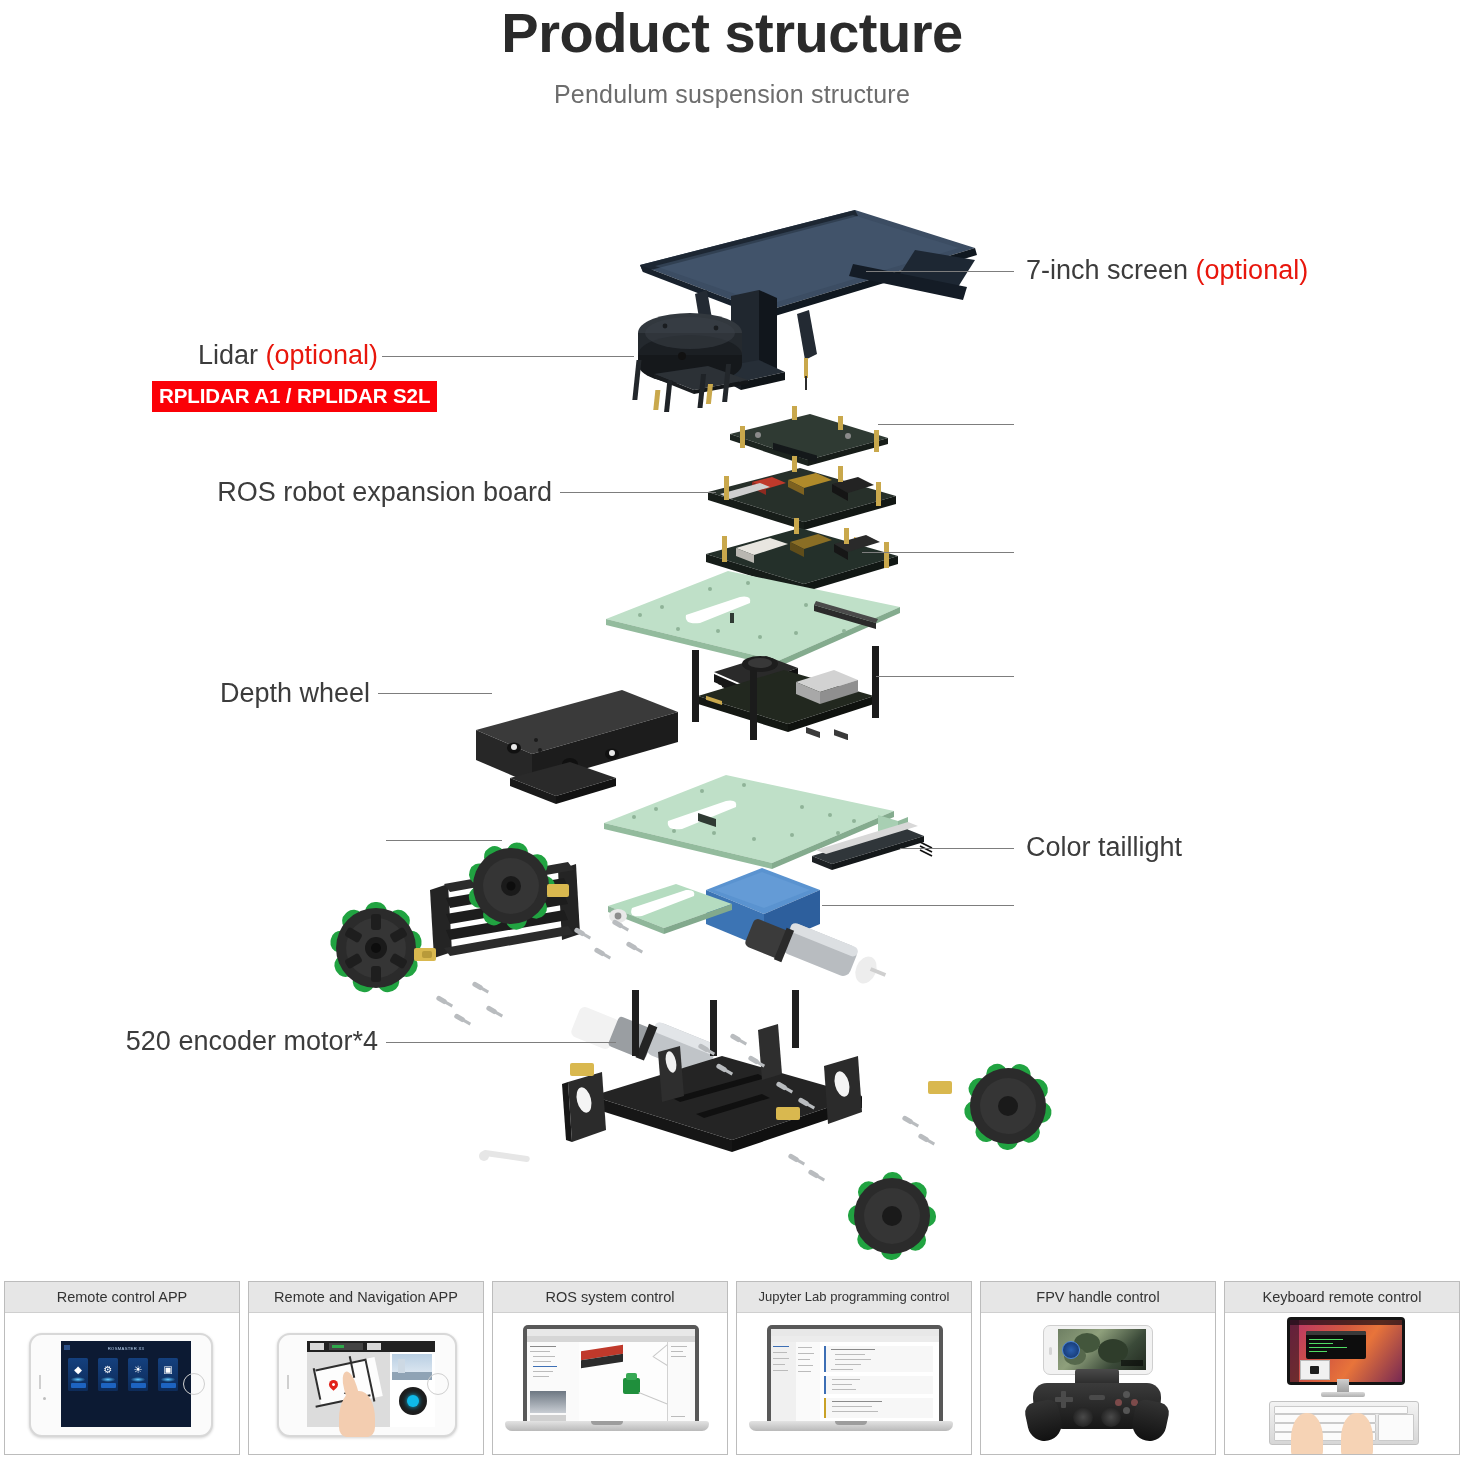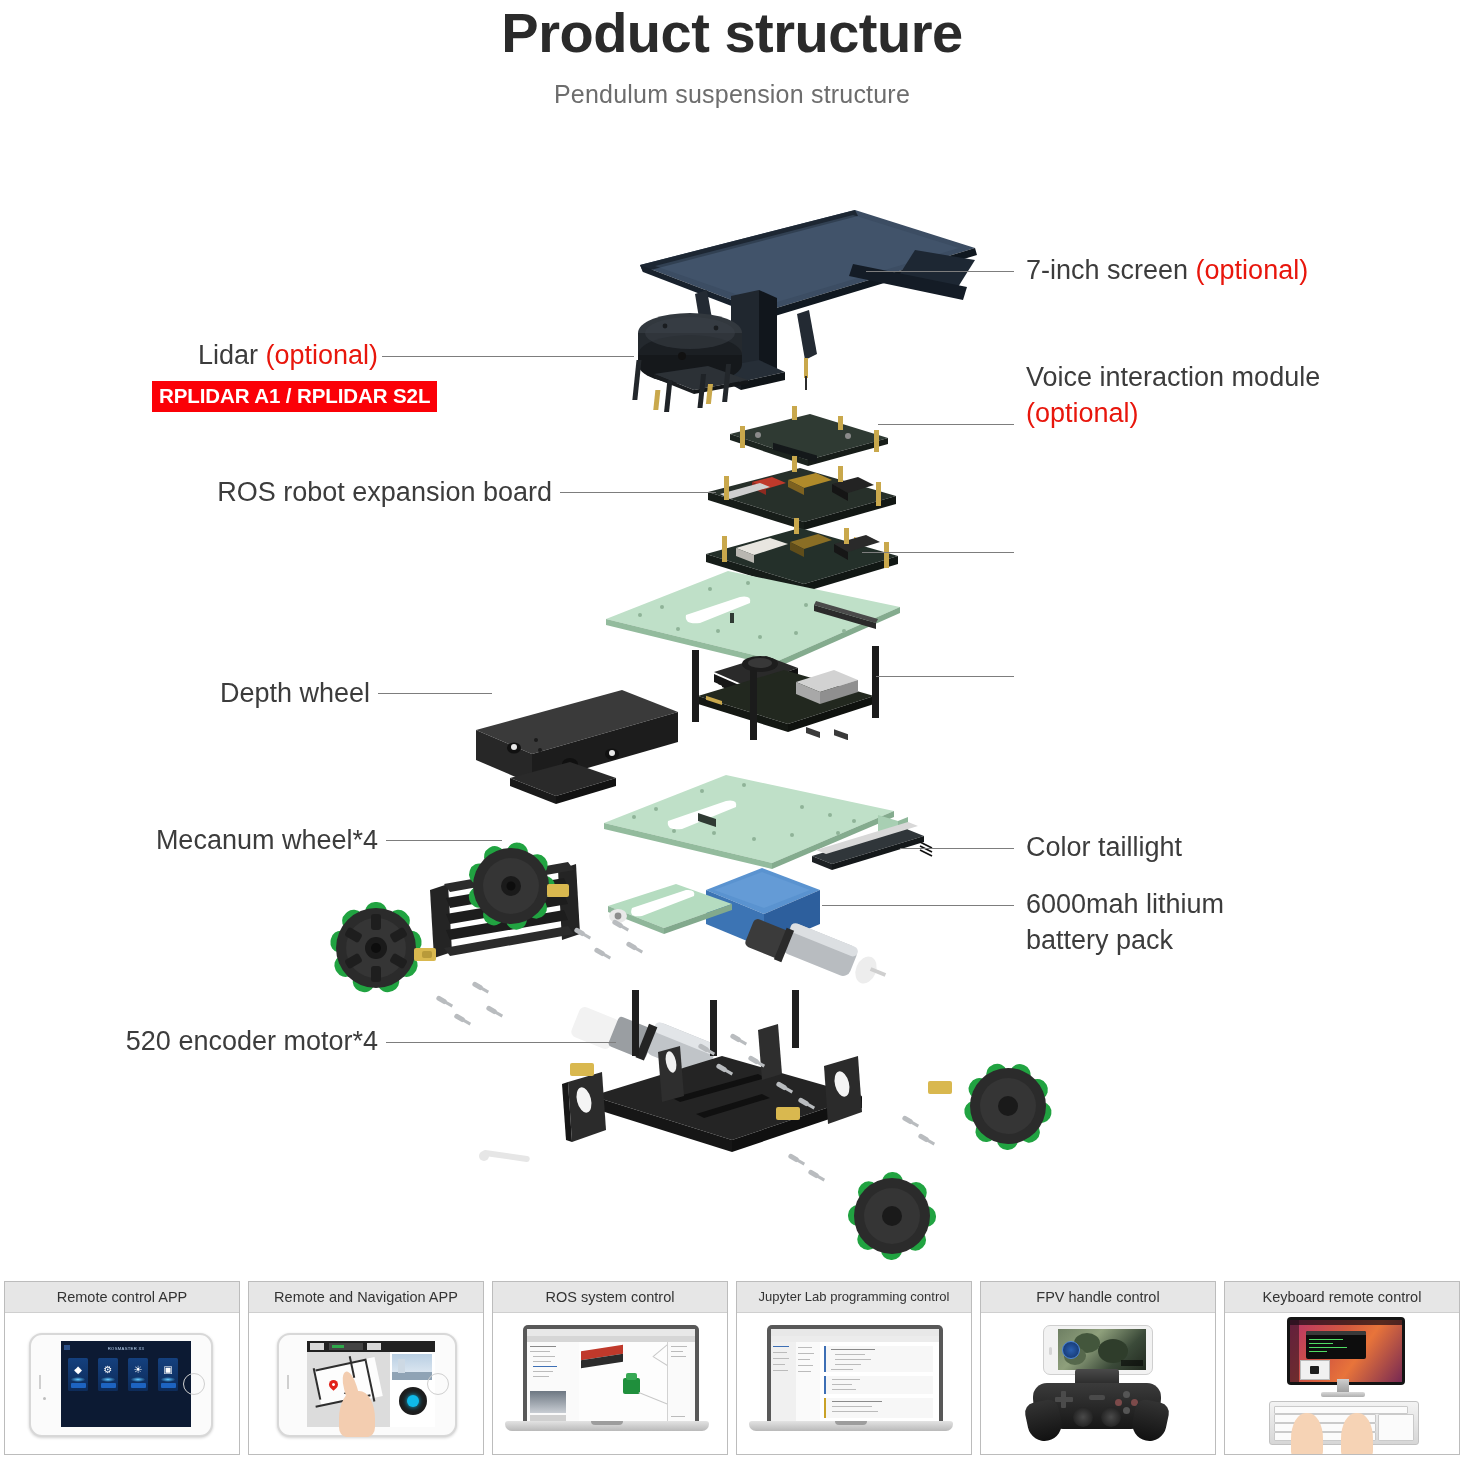--- a/index.html
+++ b/index.html
@@ -776,56 +776,45 @@
     <div class="lead" style="left:560px;top:492px;width:156px;"></div>
     <div class="lead" style="left:378px;top:693px;width:114px;"></div>
     <div class="lead" style="left:386px;top:840px;width:116px;"></div>
     <div class="lead" style="left:386px;top:1042px;width:230px;"></div>
   </div>
 
   <div class="callout right" style="left:1026px;top:253px;">
     <span>7-inch screen </span><span class="opt">(optional)</span>
   </div>
 
-  <div class="callout right" style="left:1026px;top:360px;">
-    <div>Voice interaction module</div>
-    <div class="opt">(optional)</div>
-  </div>
 
 
 
   <div class="callout right" style="left:1026px;top:830px;">
     <span>Color taillight</span>
   </div>
 
-  <div class="callout right" style="left:1026px;top:887px;">
-    <div>6000mah lithium</div>
-    <div>battery pack</div>
-  </div>
 
   <div class="callout left" style="left:0;top:338px;width:378px;">
     <div>
       <span>Lidar </span><span class="opt">(optional)</span>
     </div>
     <div style="text-align:left;margin-left:152px;margin-top:3px;">
       <span class="tag">RPLIDAR A1 / RPLIDAR S2L</span>
     </div>
   </div>
 
   <div class="callout left" style="left:0;top:475px;width:552px;">
     <span>ROS robot expansion board</span>
   </div>
 
   <div class="callout left" style="left:0;top:676px;width:370px;">
     <span>Depth wheel</span>
   </div>
 
-  <div class="callout left" style="left:0;top:823px;width:378px;">
-    <span>Mecanum wheel*4</span>
-  </div>
 
   <div class="callout left" style="left:0;top:1024px;width:378px;">
     <span>520 encoder motor*4</span>
   </div>
 
   <div id="thumb-strip">
 
     <div class="thumb">
       <div class="thumb-cap">Remote control APP</div>
       <div class="thumb-body">

